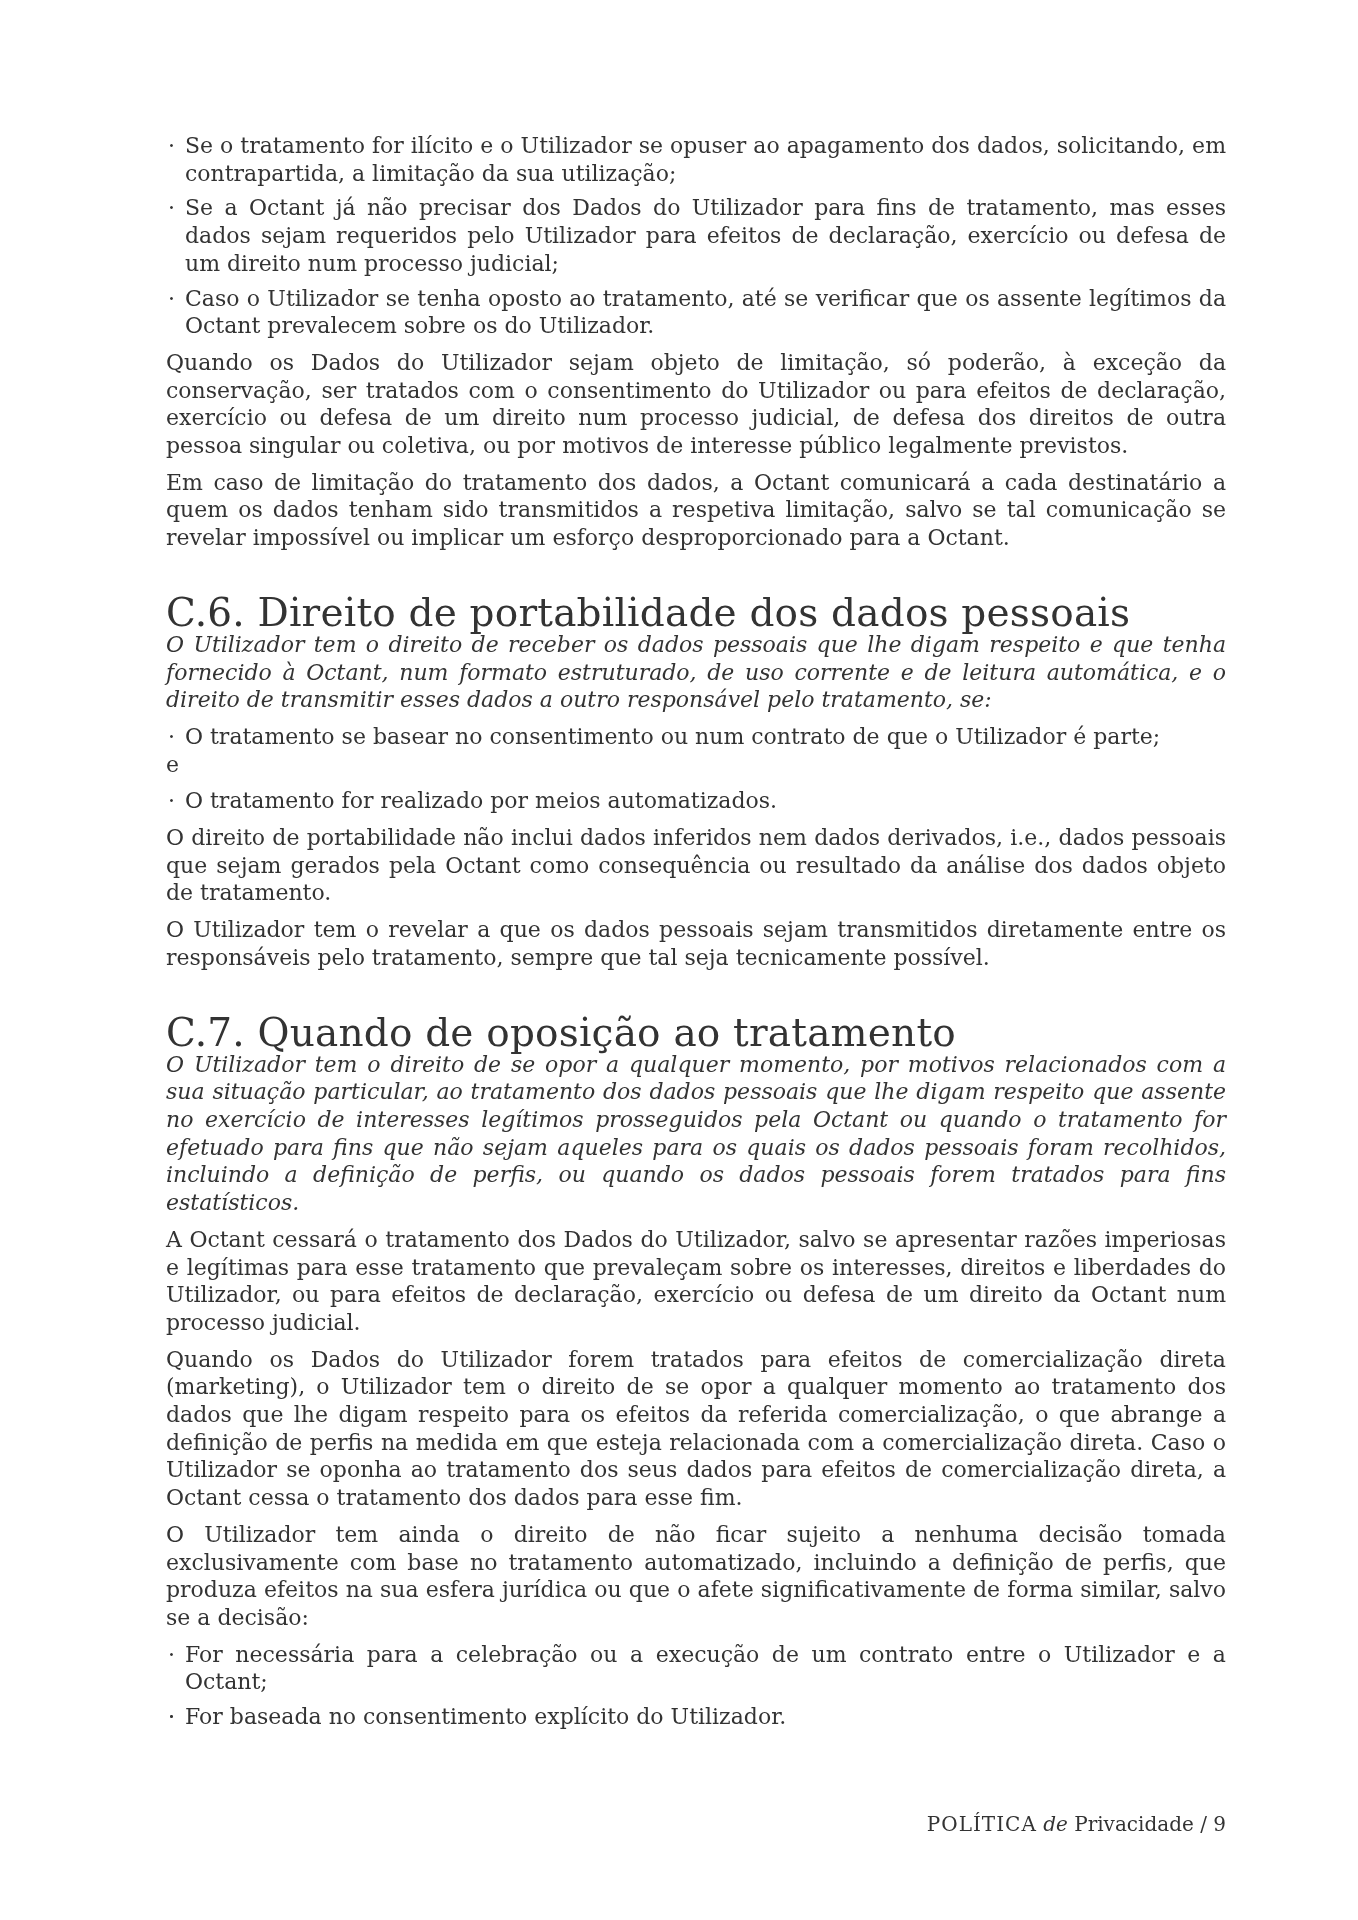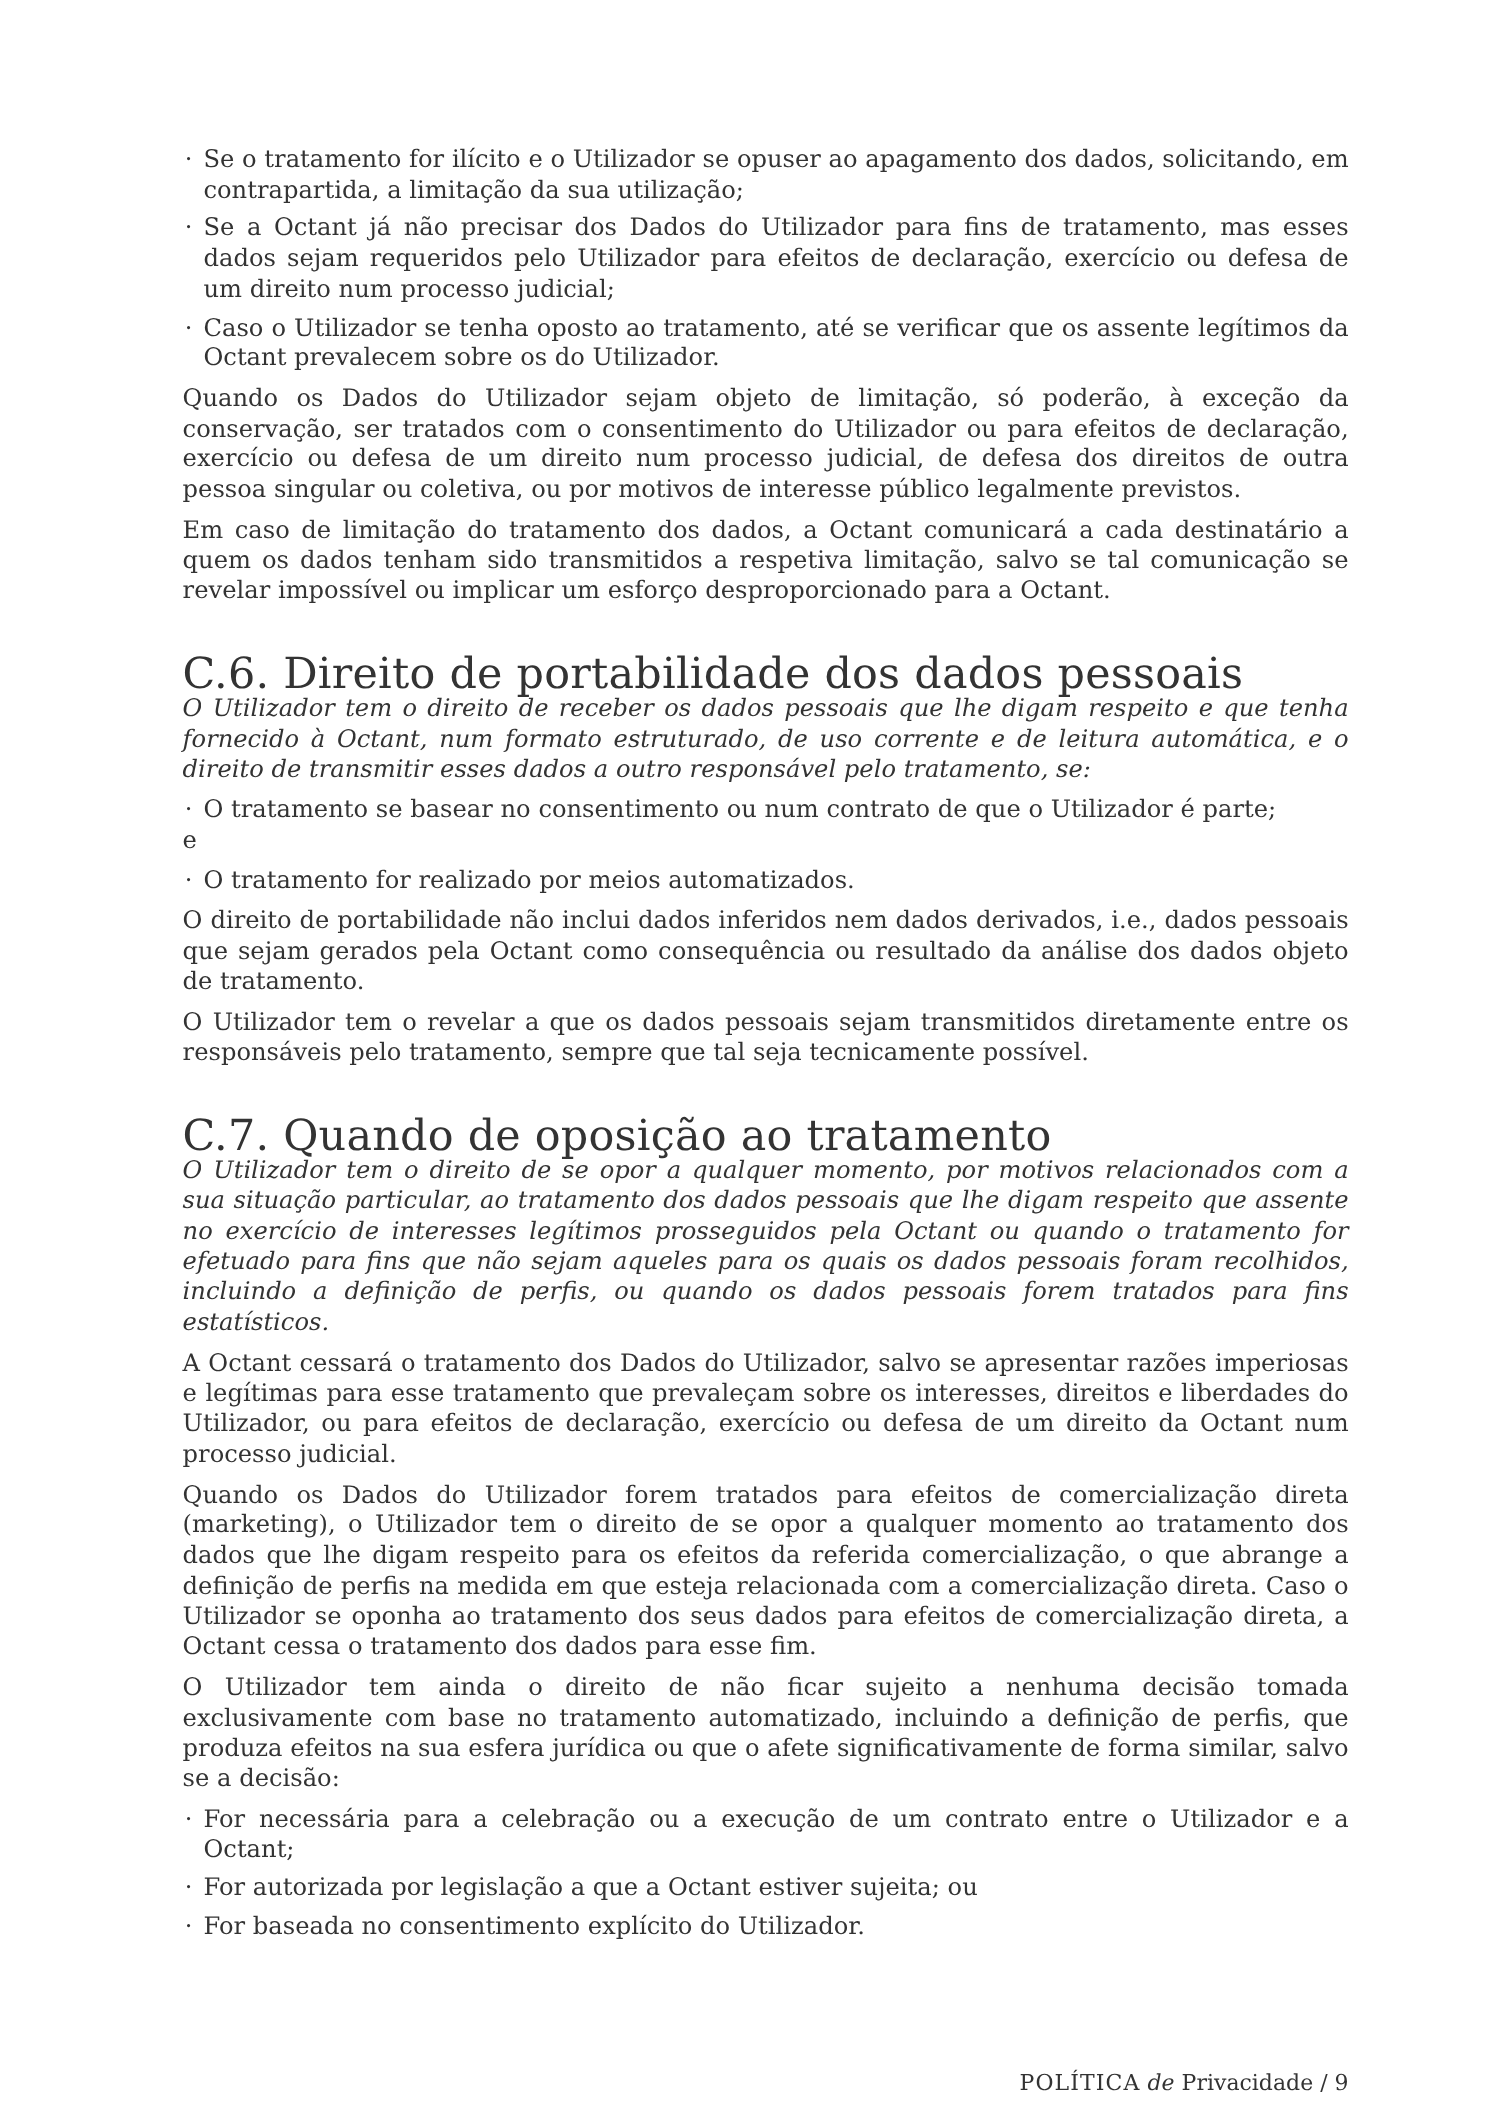--- a/index.html
+++ b/index.html
@@ -42,21 +42,21 @@
     font-size: 39px;
     line-height: 36px;
     font-weight: normal;
     margin: 43px 0 0 0;
     letter-spacing: 0.2px;
   }
   h2 + p { margin-top: 0; font-style: italic; }
   .connector { margin: 0; text-align: left; }
   .footer {
     position: absolute;
-    top: 1880px;
+    top: 1811px;
     right: 132px;
     font-size: 20px;
     line-height: 26px;
     white-space: nowrap;
   }
   .footer .caps { letter-spacing: 1px; }
   .footer .ital { font-style: italic; }
 </style>
 </head>
 <body>
@@ -87,21 +87,21 @@
   <p>O Utilizador tem o revelar a que os dados pessoais sejam transmitidos diretamente entre os responsáveis pelo tratamento, sempre que tal seja tecnicamente possível.</p>
 
   <h2>C.7. Quando de oposição ao tratamento</h2>
   <p>O Utilizador tem o direito de se opor a qualquer momento, por motivos relacionados com a sua situação particular, ao tratamento dos dados pessoais que lhe digam respeito que assente no exercício de interesses legítimos prosseguidos pela Octant ou quando o tratamento for efetuado para fins que não sejam aqueles para os quais os dados pessoais foram recolhidos, incluindo a definição de perfis, ou quando os dados pessoais forem tratados para fins estatísticos.</p>
   <p>A Octant cessará o tratamento dos Dados do Utilizador, salvo se apresentar razões imperiosas e legítimas para esse tratamento que prevaleçam sobre os interesses, direitos e liberdades do Utilizador, ou para efeitos de declaração, exercício ou defesa de um direito da Octant num processo judicial.</p>
   <p>Quando os Dados do Utilizador forem tratados para efeitos de comercialização direta (marketing), o Utilizador tem o direito de se opor a qualquer momento ao tratamento dos dados que lhe digam respeito para os efeitos da referida comercialização, o que abrange a definição de perfis na medida em que esteja relacionada com a comercialização direta. Caso o Utilizador se oponha ao tratamento dos seus dados para efeitos de comercialização direta, a Octant cessa o tratamento dos dados para esse fim.</p>
   <p>O Utilizador tem ainda o direito de não ficar sujeito a nenhuma decisão tomada exclusivamente com base no tratamento automatizado, incluindo a definição de perfis, que produza efeitos na sua esfera jurídica ou que o afete significativamente de forma similar, salvo se a decisão:</p>
 
   <ul class="bullets">
     <li><span class="dot">·</span><span>For necessária para a celebração ou a execução de um contrato entre o Utilizador e a Octant;</span></li>
-    <li><span class="dot">·</span><span>For autorizada por legislação a que a Octant estiver sujeita; ou</span></li>
+    <li><span class="dot">·</span></li>
     <li><span class="dot">·</span><span>For baseada no consentimento explícito do Utilizador.</span></li>
   </ul>
 
 </div>
 
 <div class="footer">
   <span class="caps">POLÍTICA</span>
   <span class="ital">de</span>
   <span>Privacidade</span>
   <span>/</span>

